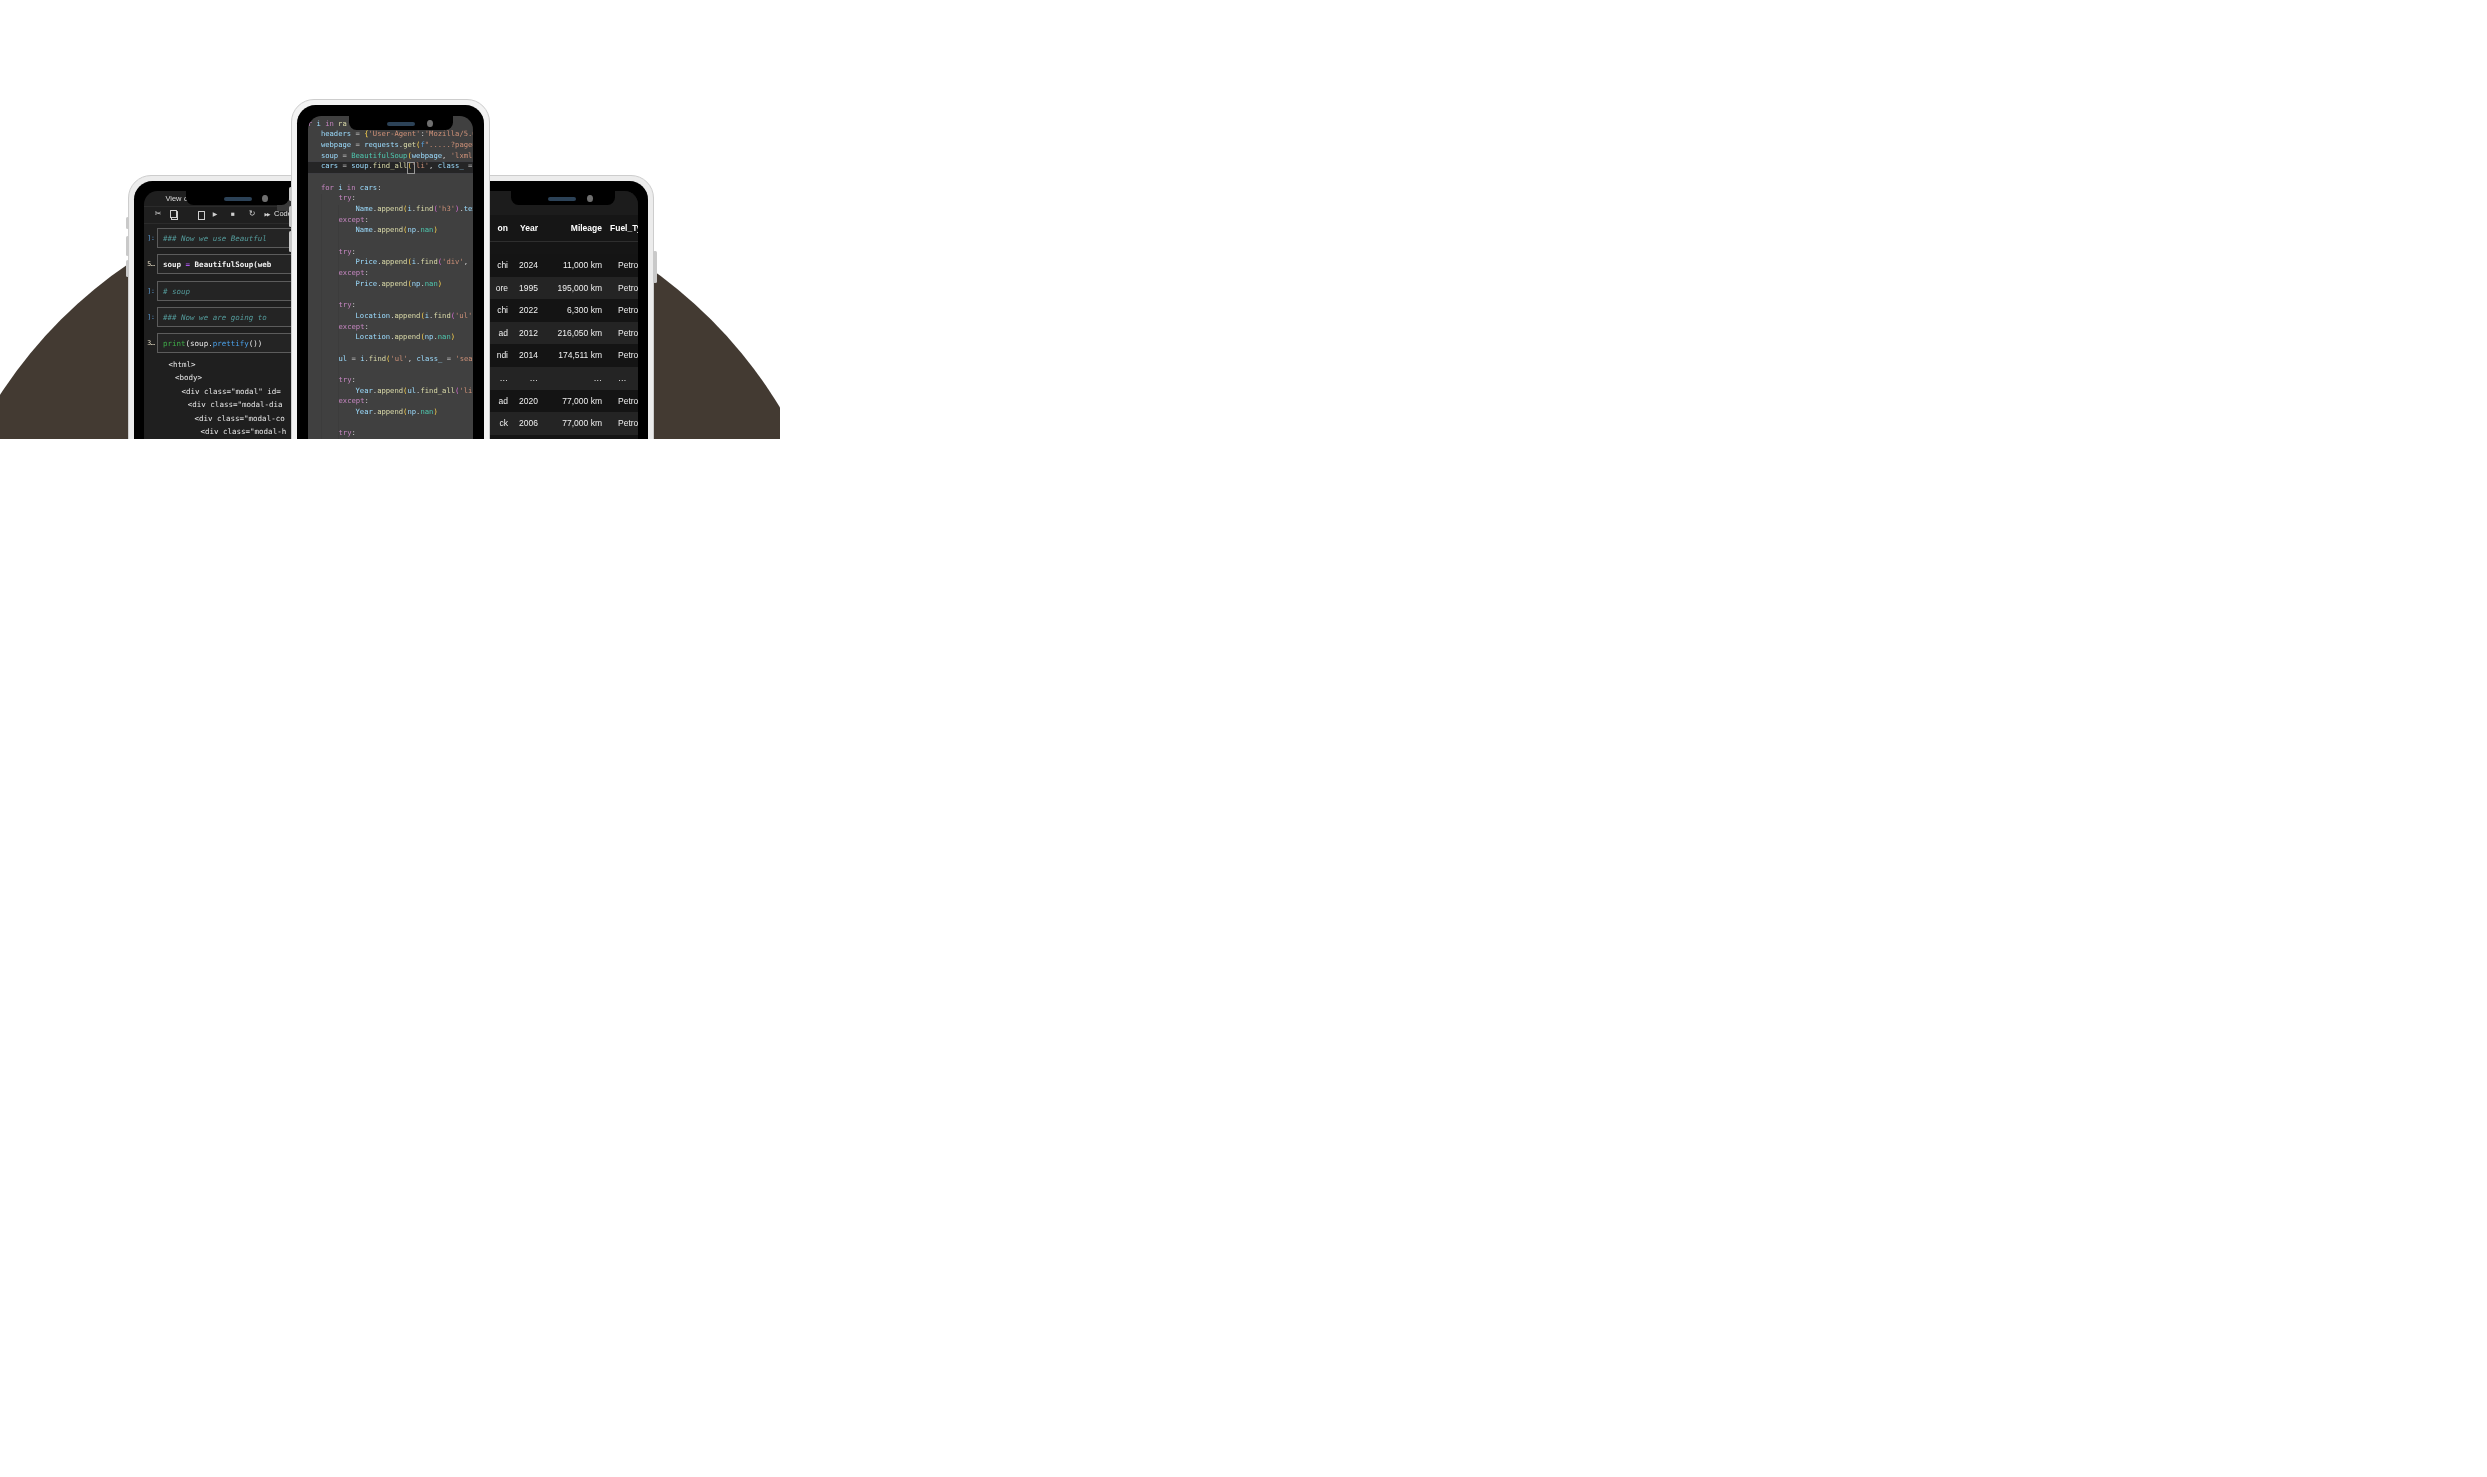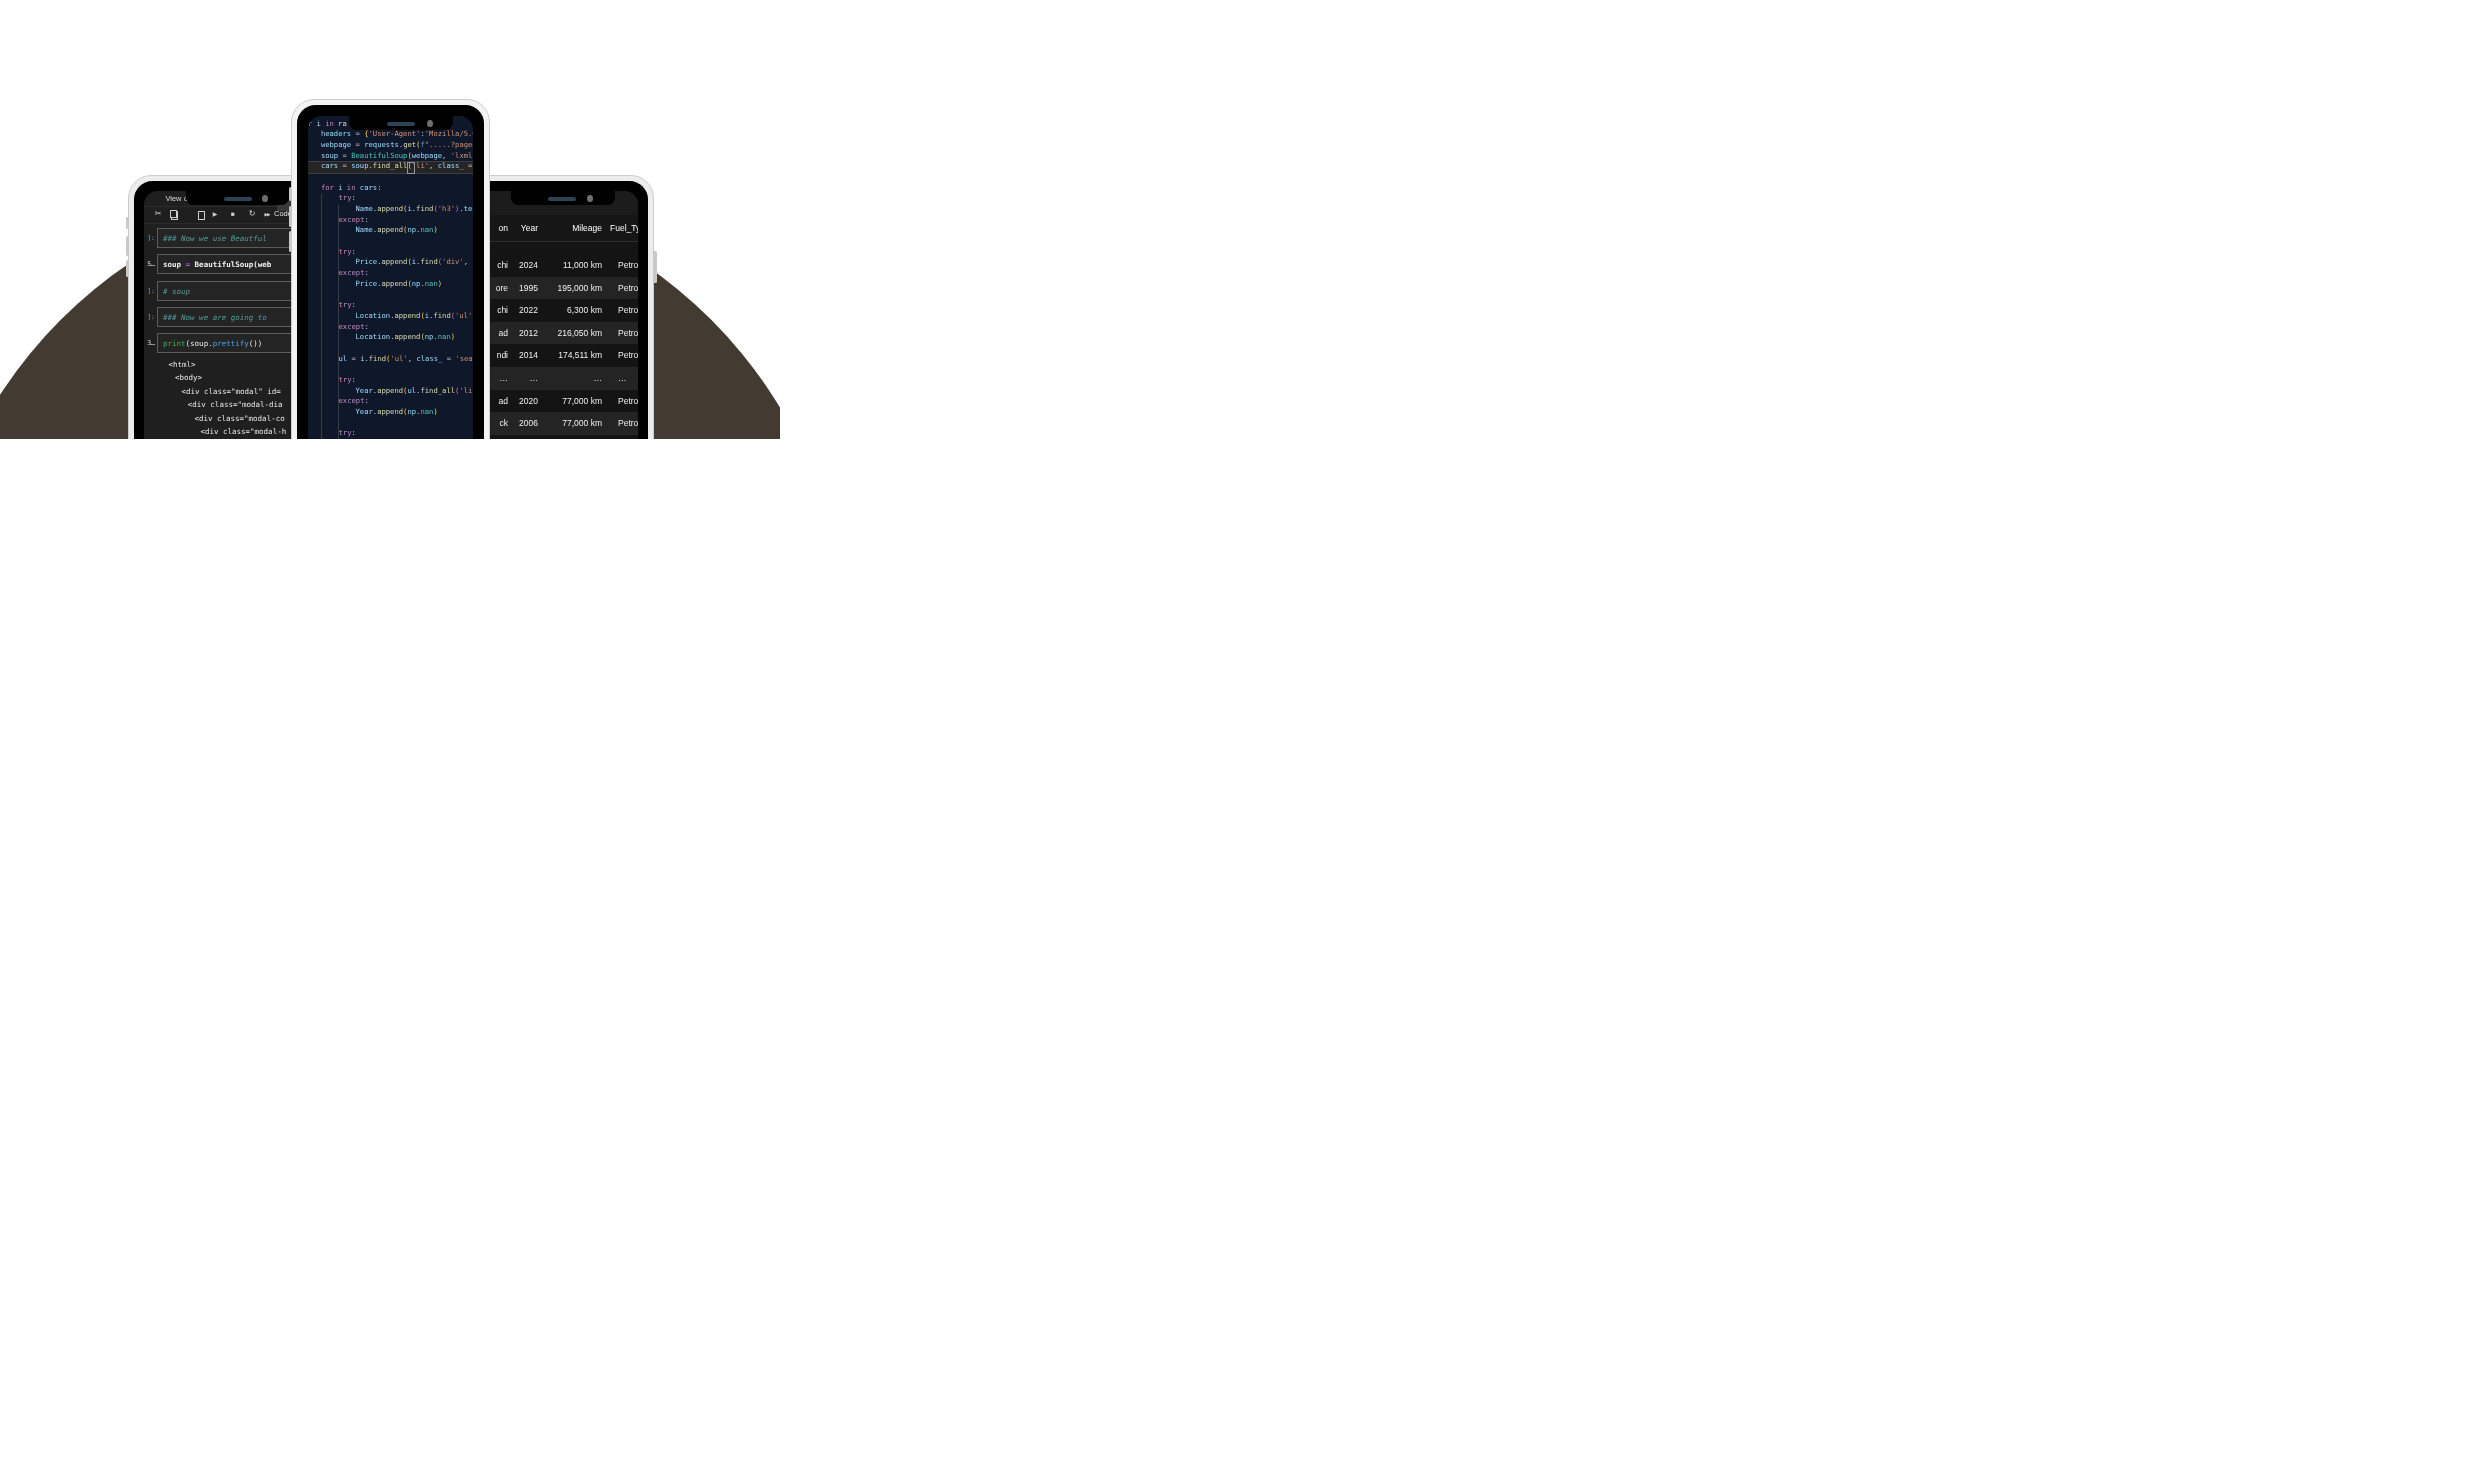--- a/index.html
+++ b/index.html
@@ -14,21 +14,21 @@
   
   .dome{position:absolute;left:-74px;top:185px;width:920px;height:920px;border-radius:50%;
         background:#433a32;z-index:1;}
 
   
   .phone{position:absolute;background:#ececec;border:0.5px solid #cdcdcd;border-radius:23px;}
   .phone-left {left:128px;top:175px;width:209px;height:308px;z-index:2;}
   .phone-right{left:443px;top:175px;width:209px;height:308px;z-index:2;}
   .phone-center{left:291px;top:99px;width:197px;height:378px;z-index:3;background:#f3f3f3;}
   .bezel{position:absolute;inset:5px;background:#000;border-radius:18.4px;}
-  .screen{position:absolute;overflow:hidden;border-radius:13.4px;background:#0f172a;}
+  .screen{position:absolute;overflow:hidden;border-radius:13.4px;background:#404040;}
   .phone-left  .screen,.phone-right .screen{left:10px;top:10px;right:10px;bottom:10px;}
   .phone-center .screen{left:11px;top:11px;right:11px;bottom:11px;}
   .phone-left .screen{background:#1f1f1f;}
   .phone-right .screen{background:#151515;}
 
   .side-btn{position:absolute;width:3.5px;background:#c9c9c9;border-radius:1.5px;}
 
   
   .notch{position:absolute;top:0;height:14.4px;background:#000;border-radius:0 0 7.5px 7.5px;z-index:9;}
   .spk{position:absolute;top:5.5px;width:28px;height:4.5px;border-radius:2.5px;background:#2c4257;}
@@ -74,21 +74,21 @@
   .cur-line{position:absolute;left:0;right:0;top:45px;height:11.4px;background:#252526;
             border-top:0.5px solid #3e3e42;border-bottom:0.5px solid #3e3e42;z-index:1;}
   .brk-box{position:absolute;left:99px;top:46px;width:5.5px;height:10px;border:0.5px solid #969696;z-index:4;}
   .guide{position:absolute;width:0.5px;background:#3c3c3c;bottom:0;z-index:2;}
   .g1{left:13px;top:78px;} .g2{left:30px;top:89px;}
 
   
   .tbl-band{position:absolute;top:0;left:0;right:0;height:24px;background:#1c1c1c;border-bottom:0.5px solid #474747;}
   .tbl-head{position:absolute;top:24.4px;left:0;right:0;height:26px;background:#161616;border-bottom:0.5px solid #2e2e2e;
             display:grid;grid-template-columns:49px 30px 64px 1fr;line-height:26px;
-            font-size:8.5px;font-weight:normal;color:#ffffff;}
+            font-size:8.5px;font-weight:bold;color:#ffffff;}
   .tbl-rows{position:absolute;top:63px;left:0;right:0;}
   .tbl-row{display:grid;grid-template-columns:49px 30px 64px 1fr;height:22.6px;line-height:22.6px;
            font-size:8.5px;color:#f0f0f0;}
   .tbl-row:nth-child(odd){background:#141414;}
   .tbl-row:nth-child(even){background:#242424;}
   .tc{white-space:nowrap;overflow:hidden;}
   .c1,.c2,.c3{text-align:right;}
   .c4{text-align:left;padding-left:16px;}
   .tbl-head .c4{padding-left:8px;}
 </style>

